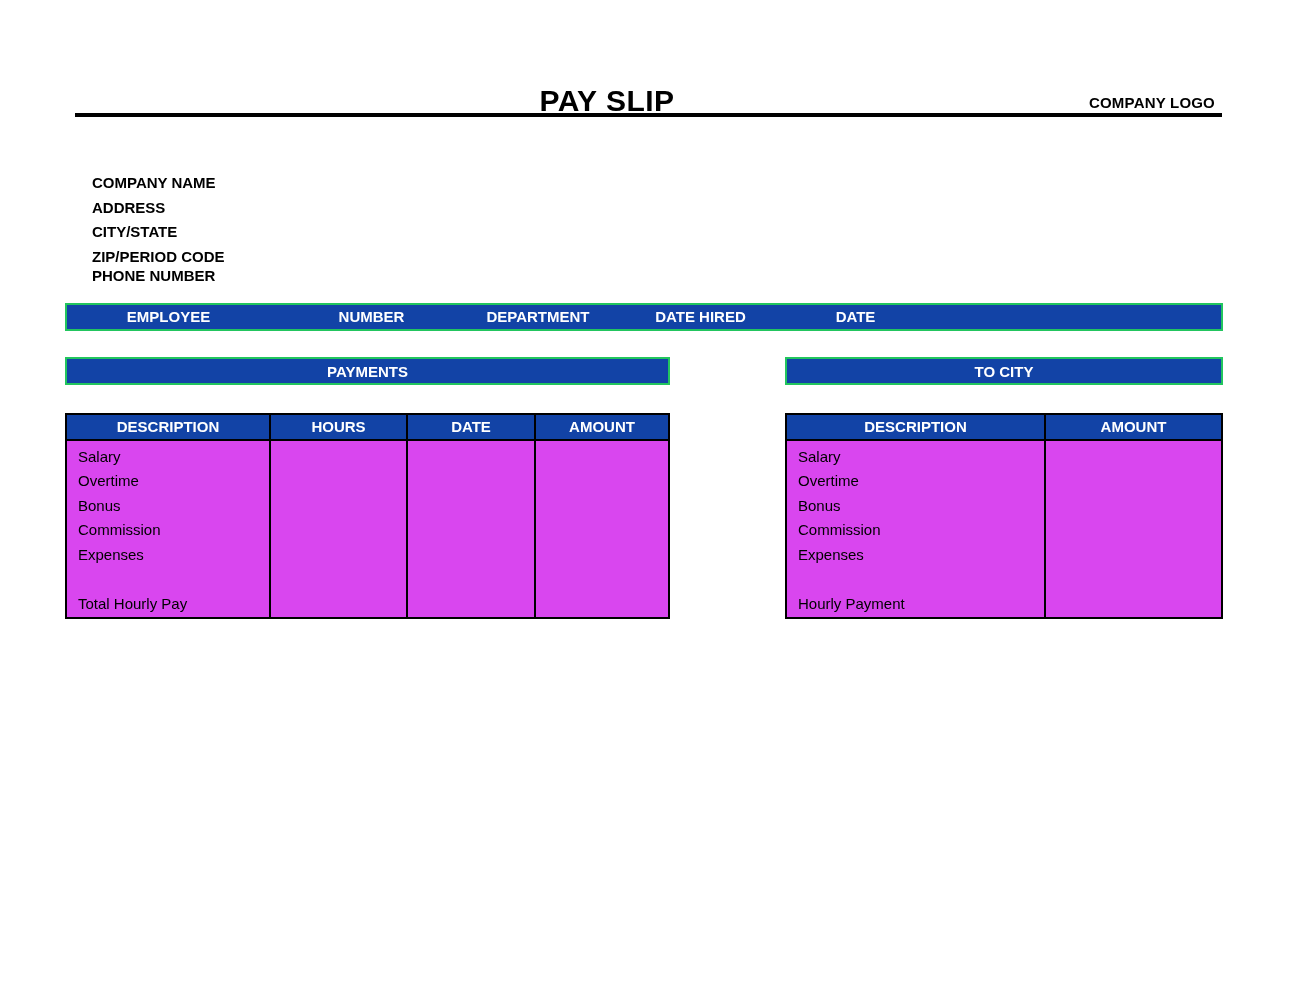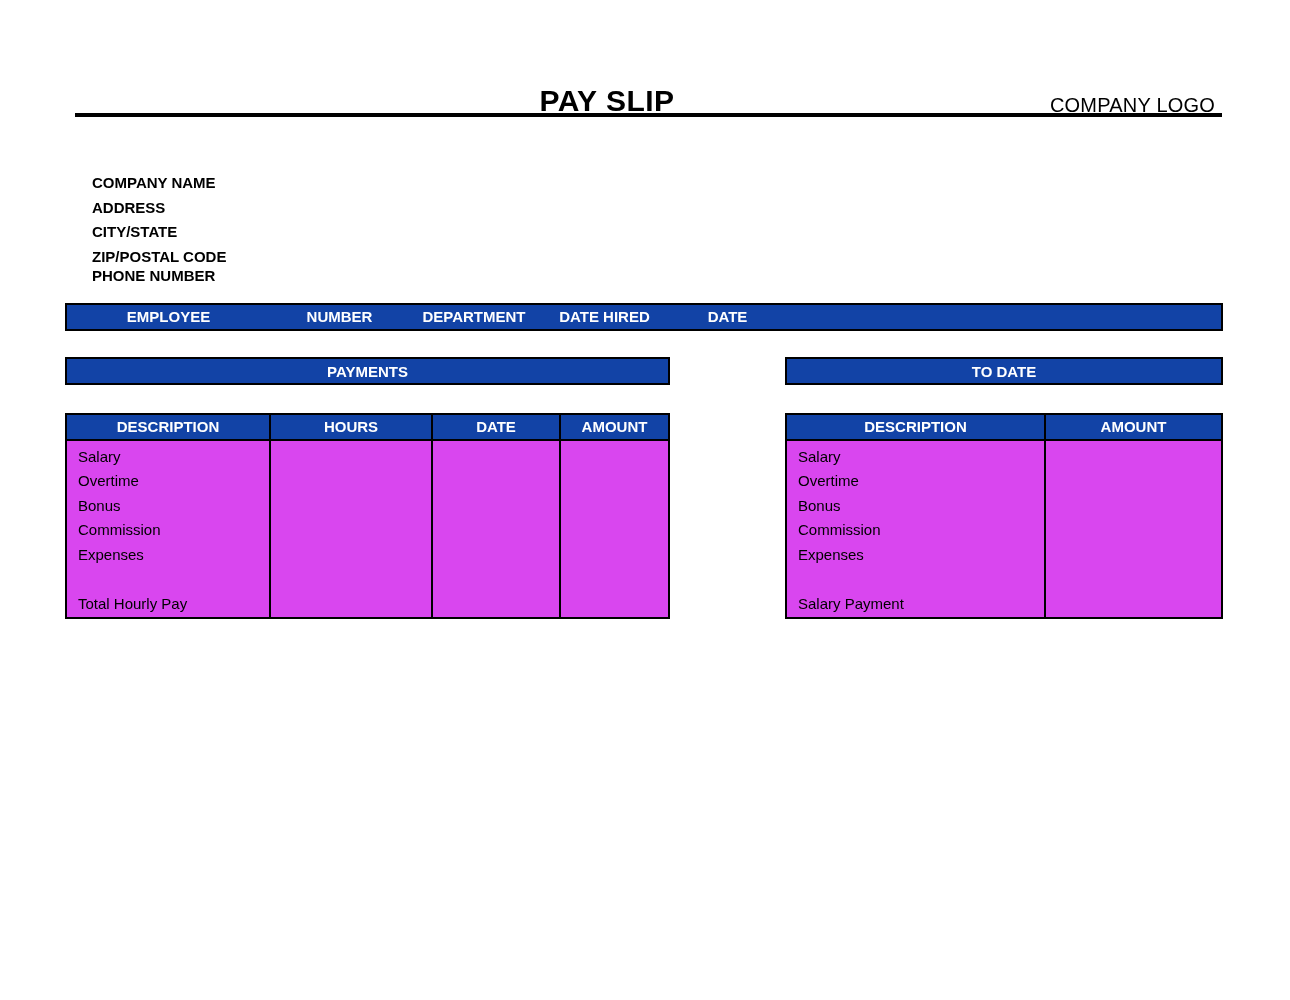--- a/index.html
+++ b/index.html
@@ -27,22 +27,22 @@
     top: 84px; left: 0;
     width: 1214px;
     text-align: center;
     font-size: 30px;
     font-weight: bold;
     letter-spacing: 0.5px;
   }
   .company-logo {
     position: absolute;
     top: 94px; right: 75px;
-    font-size: 20px;
-    font-weight: normal;
+    font-size: 15px;
+    font-weight: bold;
     letter-spacing: 0.2px;
   }
   .title-rule {
     position: absolute;
     top: 113px; left: 75px;
     width: 1147px; height: 4px;
     background: var(--ink);
   }
 
   
@@ -53,26 +53,27 @@
     font-weight: bold;
   }
   .company-block .line { height: 24.5px; line-height: 19px; }
   .company-block .line.tight { height: 19px; }
 
   
   .blue-bar {
     position: absolute;
     height: 28px;
     background: var(--accent);
-    border: 2px solid #000000;
+    border: 2px solid #22c55e;
     color: var(--header-text);
     font-size: 15px;
     font-weight: bold;
     display: flex;
     align-items: center;
+    gap: 32px;
   }
   .employee-bar { top: 303px; left: 65px; width: 1158px; }
   .employee-bar .cell {
     text-align: center;
     line-height: 24px;
     flex: 0 0 auto;
   }
   .employee-bar .c0 { width: 203px; }
   .employee-bar .c1 { width: 139px; }
   .employee-bar .c2 { width: 130px; }
@@ -111,21 +112,21 @@
     justify-content: center;
   }
   .pay-table .tbody {
     display: flex;
     flex: 1 1 auto;
   }
   .pay-table .col { height: 100%; }
   .pay-table .col + .col, .pay-table .th + .th { border-left: 2px solid #000000; }
 
   .left-table  .w0 { width: 202px; }
-  .left-table  .w1 { width: 162px; }
+  .left-table  .w1 { width: 137px; }
   .left-table  .w2 { width: 128px; }
   .left-table  .w3 { flex: 1 1 auto; }
   .right-table .w0 { width: 257px; }
   .right-table .w1 { flex: 1 1 auto; }
 
   .desc-col {
     padding: 5px 0 0 11px;
     font-size: 15px;
   }
   .desc-col .row { height: 24.5px; line-height: 22px; }
@@ -137,37 +138,37 @@
 <div class="page">
 
   <div class="doc-title">PAY SLIP</div>
   <div class="company-logo">COMPANY LOGO</div>
   <div class="title-rule"></div>
 
   <div class="company-block">
     <div class="line">COMPANY NAME</div>
     <div class="line">ADDRESS</div>
     <div class="line">CITY/STATE</div>
-    <div class="line tight">ZIP/POSTAL CODE</div>
+    <div class="line tight">ZIP/PERIOD CODE</div>
     <div class="line">PHONE NUMBER</div>
   </div>
 
   <div class="blue-bar employee-bar">
     <div class="cell c0">EMPLOYEE</div>
     <div class="cell c1">NUMBER</div>
     <div class="cell c2">DEPARTMENT</div>
     <div class="cell c3">DATE HIRED</div>
     <div class="cell c4">DATE</div>
   </div>
 
   <div class="blue-bar payments-bar">
     <span>PAYMENTS</span>
   </div>
   <div class="blue-bar todate-bar">
-    <span>TO DATE</span>
+    <span>TO CITY</span>
   </div>
 
   <div class="pay-table left-table">
     <div class="thead">
       <div class="th w0">DESCRIPTION</div>
       <div class="th w1">HOURS</div>
       <div class="th w2">DATE</div>
       <div class="th w3">AMOUNT</div>
     </div>
     <div class="tbody">
@@ -192,19 +193,19 @@
       <div class="th w1">AMOUNT</div>
     </div>
     <div class="tbody">
       <div class="col desc-col w0">
         <div class="row">Salary</div>
         <div class="row">Overtime</div>
         <div class="row">Bonus</div>
         <div class="row">Commission</div>
         <div class="row">Expenses</div>
         <div class="spacer"></div>
-        <div class="row">Salary Payment</div>
+        <div class="row">Hourly Payment</div>
       </div>
       <div class="col w1"></div>
     </div>
   </div>
 
 </div>
 
 </body></html>

